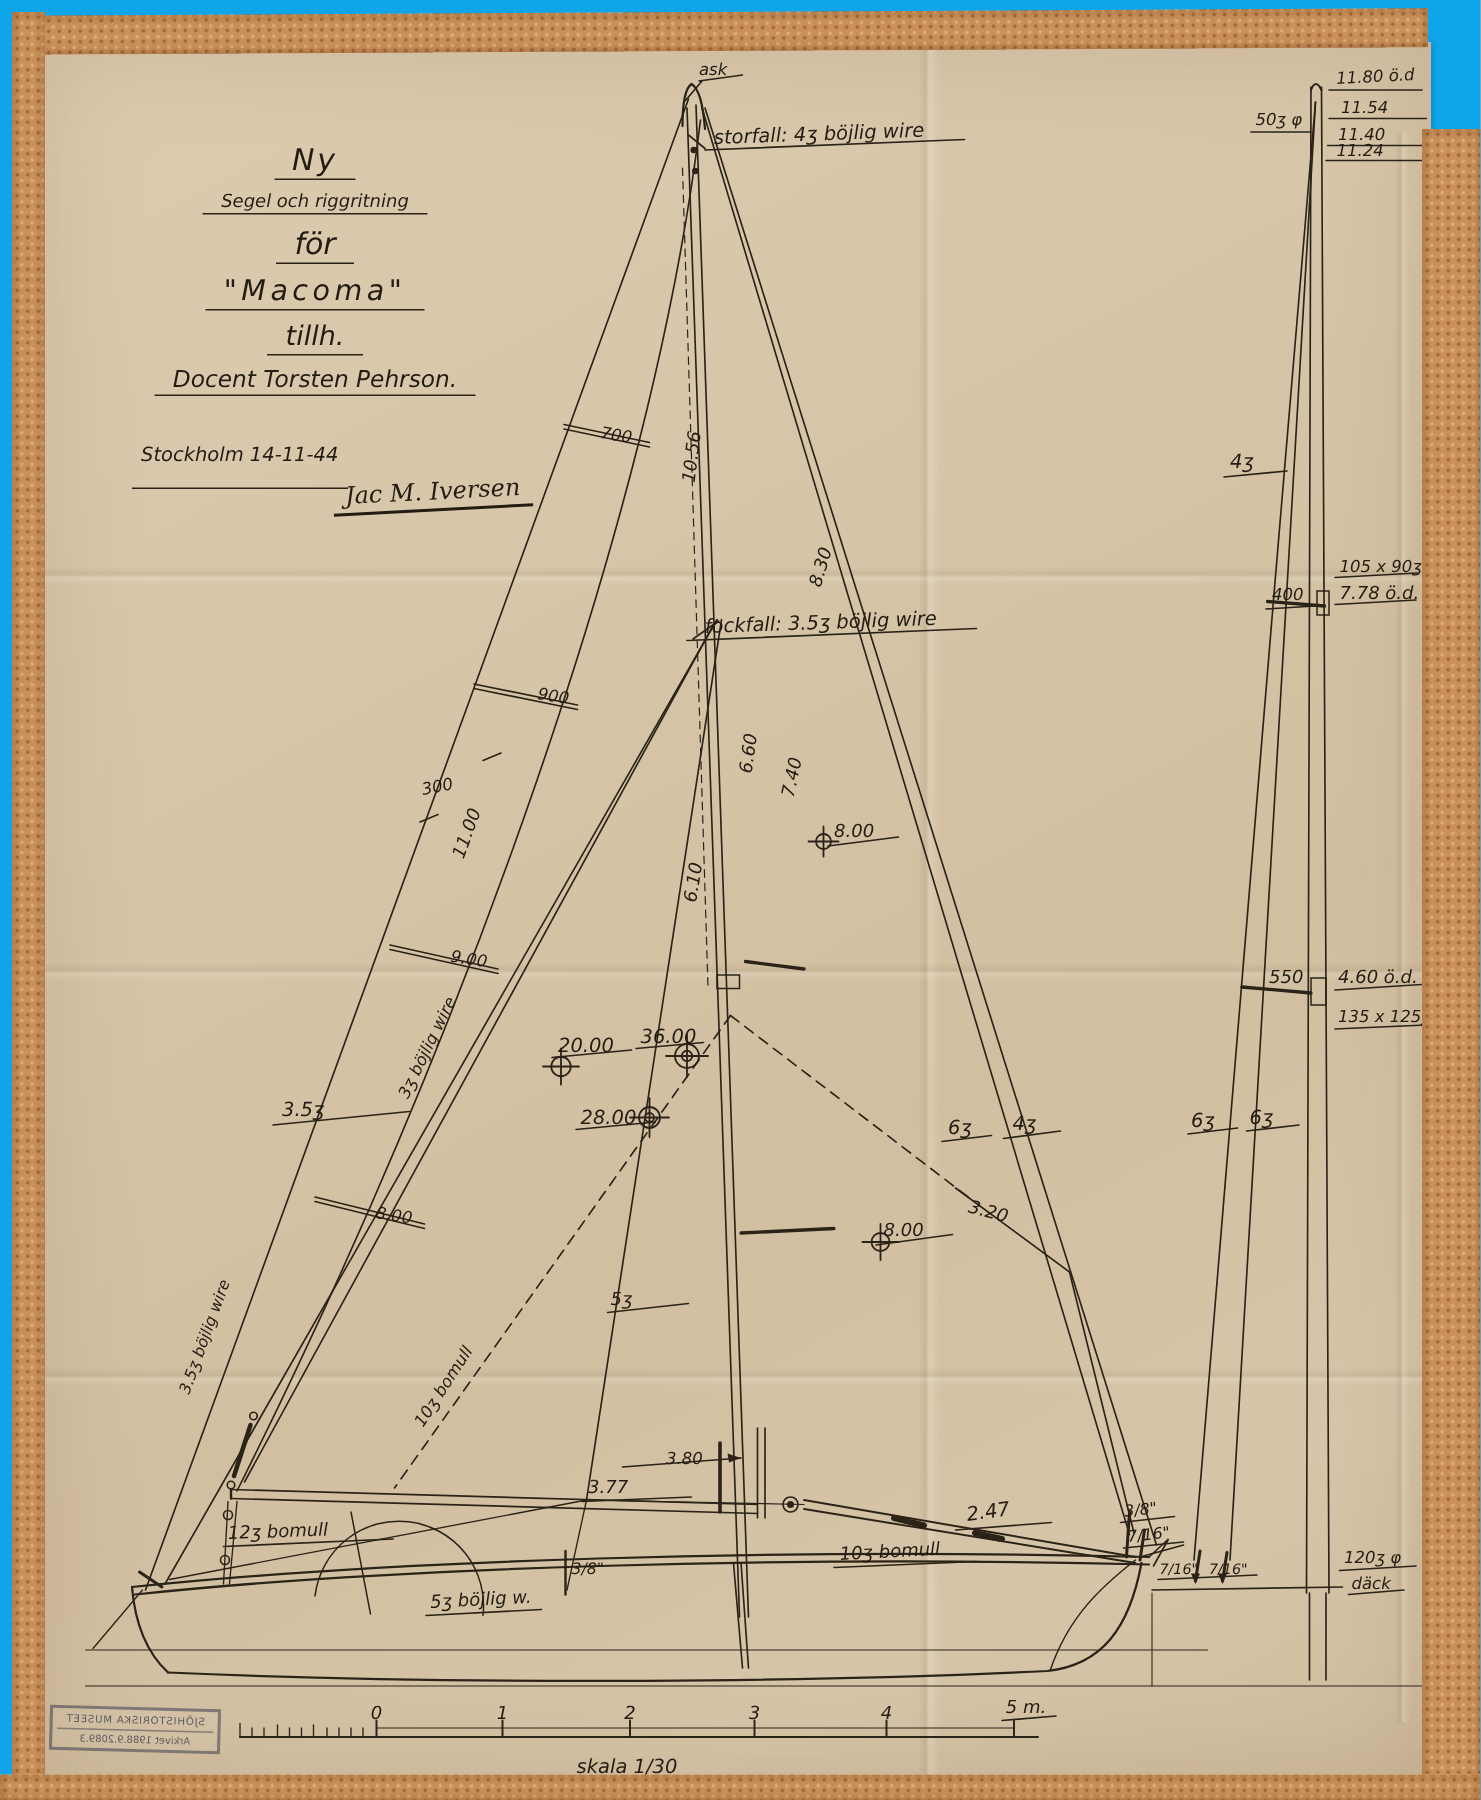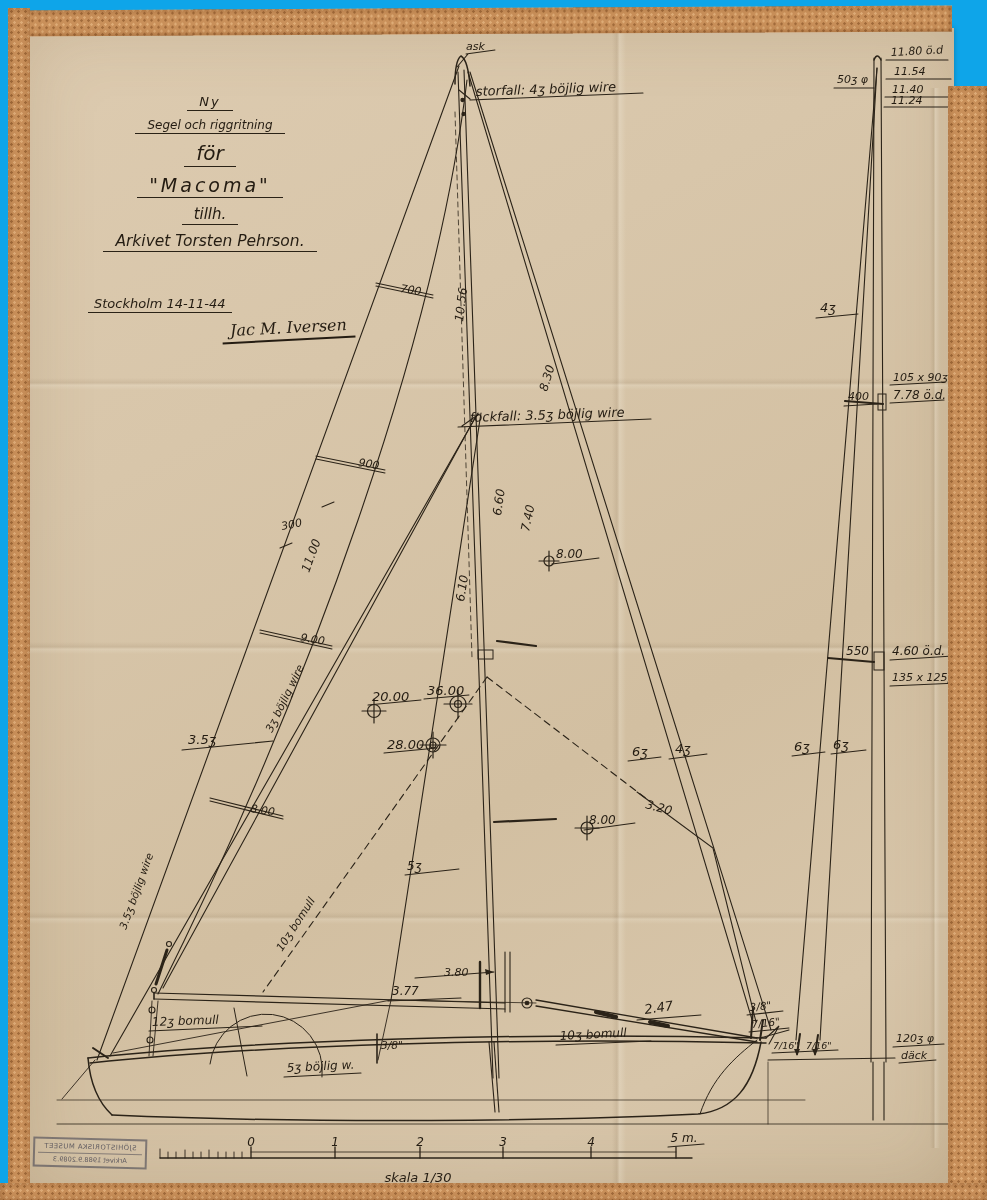--- a/index.html
+++ b/index.html
@@ -12,27 +12,27 @@
     background-image:radial-gradient(rgba(122,70,28,.5) 1px,rgba(0,0,0,0) 1.5px),radial-gradient(rgba(238,194,142,.55) 1px,rgba(0,0,0,0) 1.5px);
     background-size:7px 7px,7px 7px;background-position:0 0,3px 4px;
     box-shadow:inset 0 0 7px rgba(108,58,18,.5)}
   .crease-v{position:absolute;width:14px;background:linear-gradient(90deg,rgba(0,0,0,0),rgba(104,80,52,.11) 35%,rgba(255,252,240,.20) 55%,rgba(0,0,0,0))}
   .crease-h{position:absolute;height:12px;background:linear-gradient(rgba(0,0,0,0),rgba(104,80,52,.10) 40%,rgba(255,252,240,.16) 60%,rgba(0,0,0,0))}
   svg.draw{position:absolute;left:0;top:0}
   svg text{font-family:"DejaVu Sans",sans-serif;font-style:italic;fill:#241c12;stroke:none}
   .t13{font-size:13px}.t12{font-size:12px}.t11{font-size:11px}.t10{font-size:10.5px}.t9{font-size:9.5px}
   .title{position:absolute;left:58px;top:94px;width:304px;color:#241c12;font-style:italic;text-align:center}
   .title .ln{display:block;margin:0 auto 7px;width:max-content;max-width:300px;border-bottom:1.7px solid #2a2216;padding:0 12px 1px}
-  .ln1{font-size:13px;letter-spacing:2px}
+  .ln1{font-size:20px;letter-spacing:2px}
   .ln2{font-size:12px}
   .ln3{font-size:20px}
   .ln4{font-size:19px;letter-spacing:3px}
-  .ln5{font-size:15px}
+  .ln5{font-size:18px}
   .ln6{font-size:15.5px}
-  .place-date{position:absolute;left:88px;top:296px;color:#241c12;font-style:italic;font-size:13px;border-bottom:1.5px solid #2a2216;padding:0 6px 1px}
+  .place-date{position:absolute;left:88px;top:296px;color:#241c12;font-style:italic;font-size:13px;border-bottom:1.5px solid #2a2216;padding:0 6px 14px}
   .signature{position:absolute;left:222px;top:318px;color:#241c12;font-family:"DejaVu Serif",serif;font-style:italic;font-size:16px;transform:rotate(-3deg);border-bottom:2px solid #241c12;padding:0 8px 2px}
   .stamp{position:absolute;left:33px;top:1138px;width:114px;transform:scaleX(-1) rotate(-1.5deg);
     border:2px solid rgba(58,58,74,.55);padding:3px 3px 2px;color:rgba(52,52,70,.72);text-align:center;background:rgba(235,235,240,.06)}
   .stamp .s1{font-size:6.8px;letter-spacing:.5px;white-space:nowrap}
   .stamp .s2{margin-top:2px;border-top:1.4px solid rgba(58,58,74,.5);font-size:6.6px;padding-top:2px;white-space:nowrap}
 </style>
 </head>
 <body>
 
 <div class="sheet">
@@ -280,21 +280,21 @@
       <text class="t13" x="418" y="1182">skala 1/30</text>
     </g>
   </svg>
 
   <div class="title">
     <span class="ln ln1">Ny</span>
     <span class="ln ln2">Segel och riggritning</span>
     <span class="ln ln3">för</span>
     <span class="ln ln4">"Macoma"</span>
     <span class="ln ln5">tillh.</span>
-    <span class="ln ln6">Arkivet Torsten Pehrson.</span>
+    <span class="ln ln6">Docent Torsten Pehrson.</span>
   </div>
   <div class="place-date">Stockholm 14-11-44</div>
   <div class="signature">Jac M. Iversen</div>
 
   <div class="stamp">
     <div class="s1">SJÖHISTORISKA MUSEET</div>
     <div class="s2">Arkivet 1988.9.2089.3</div>
   </div>
 
   <div class="tape" style="left:8px;top:8px;width:944px;height:26px;transform:rotate(-.3deg)"></div>

